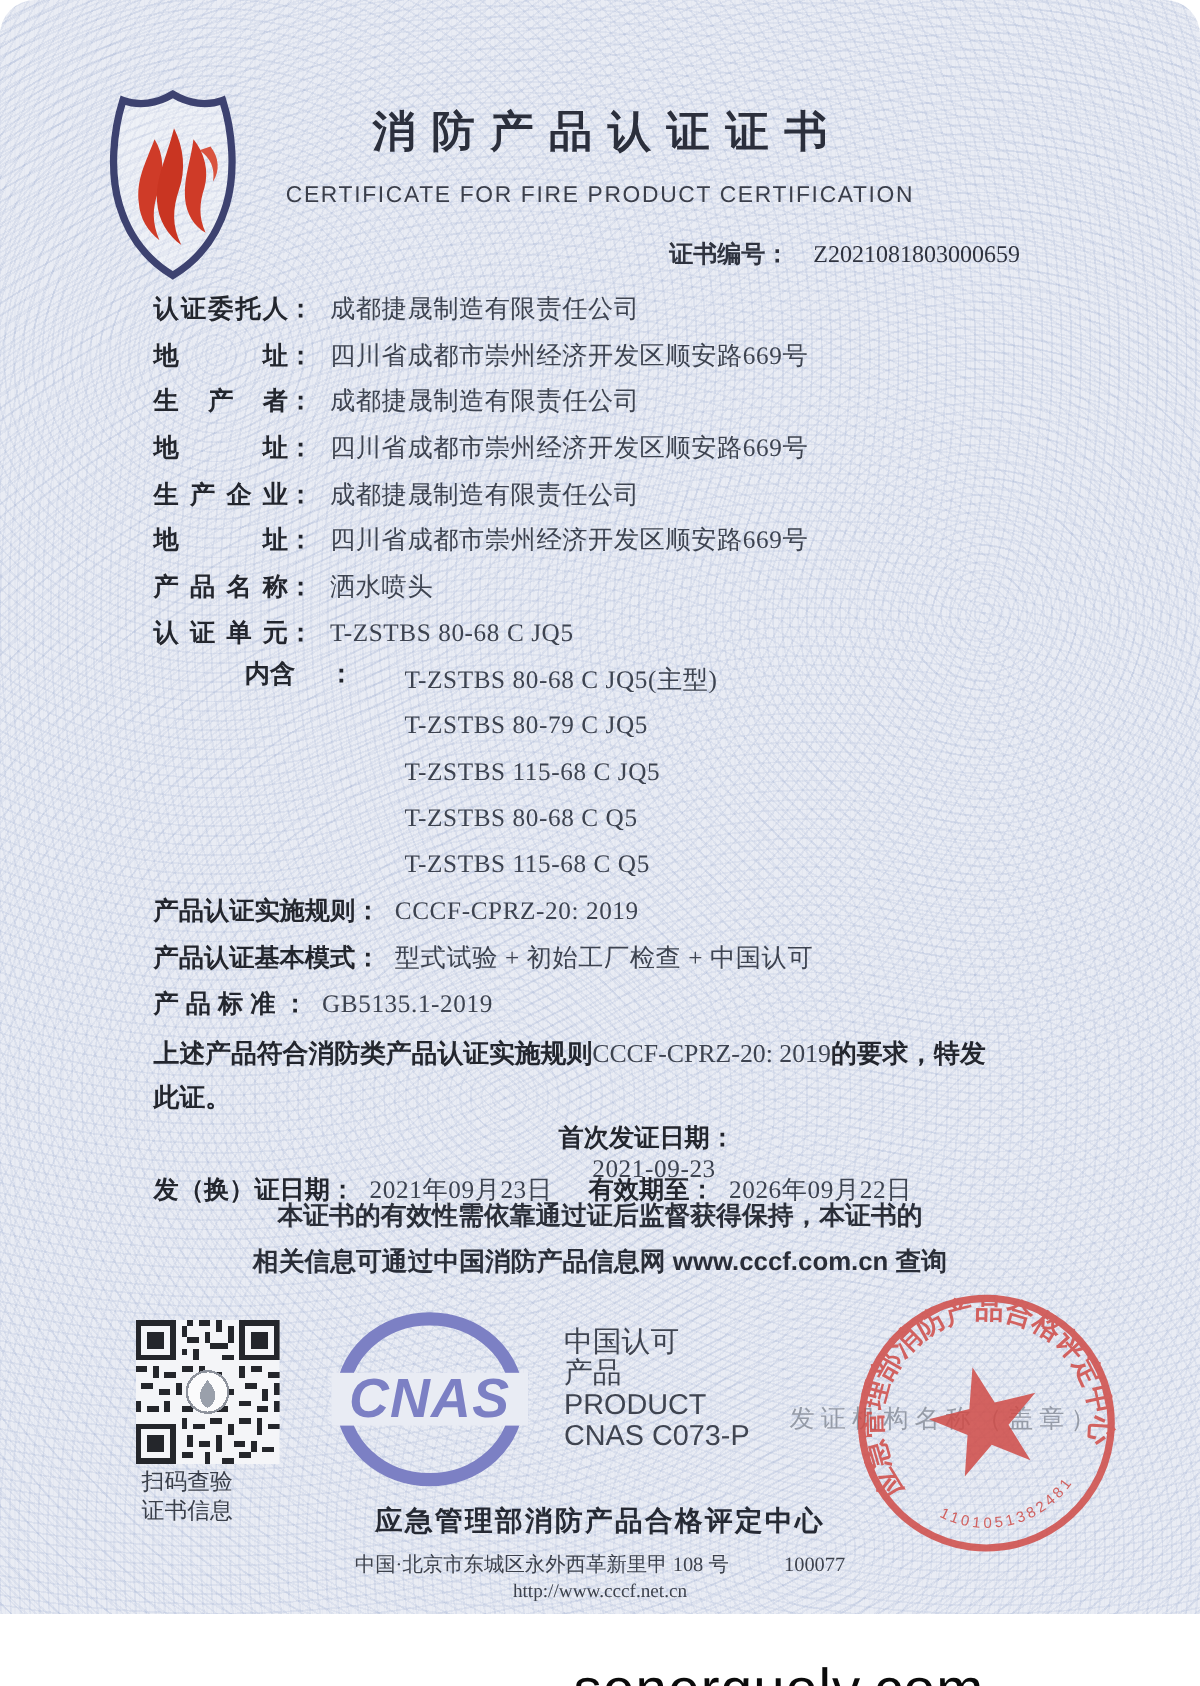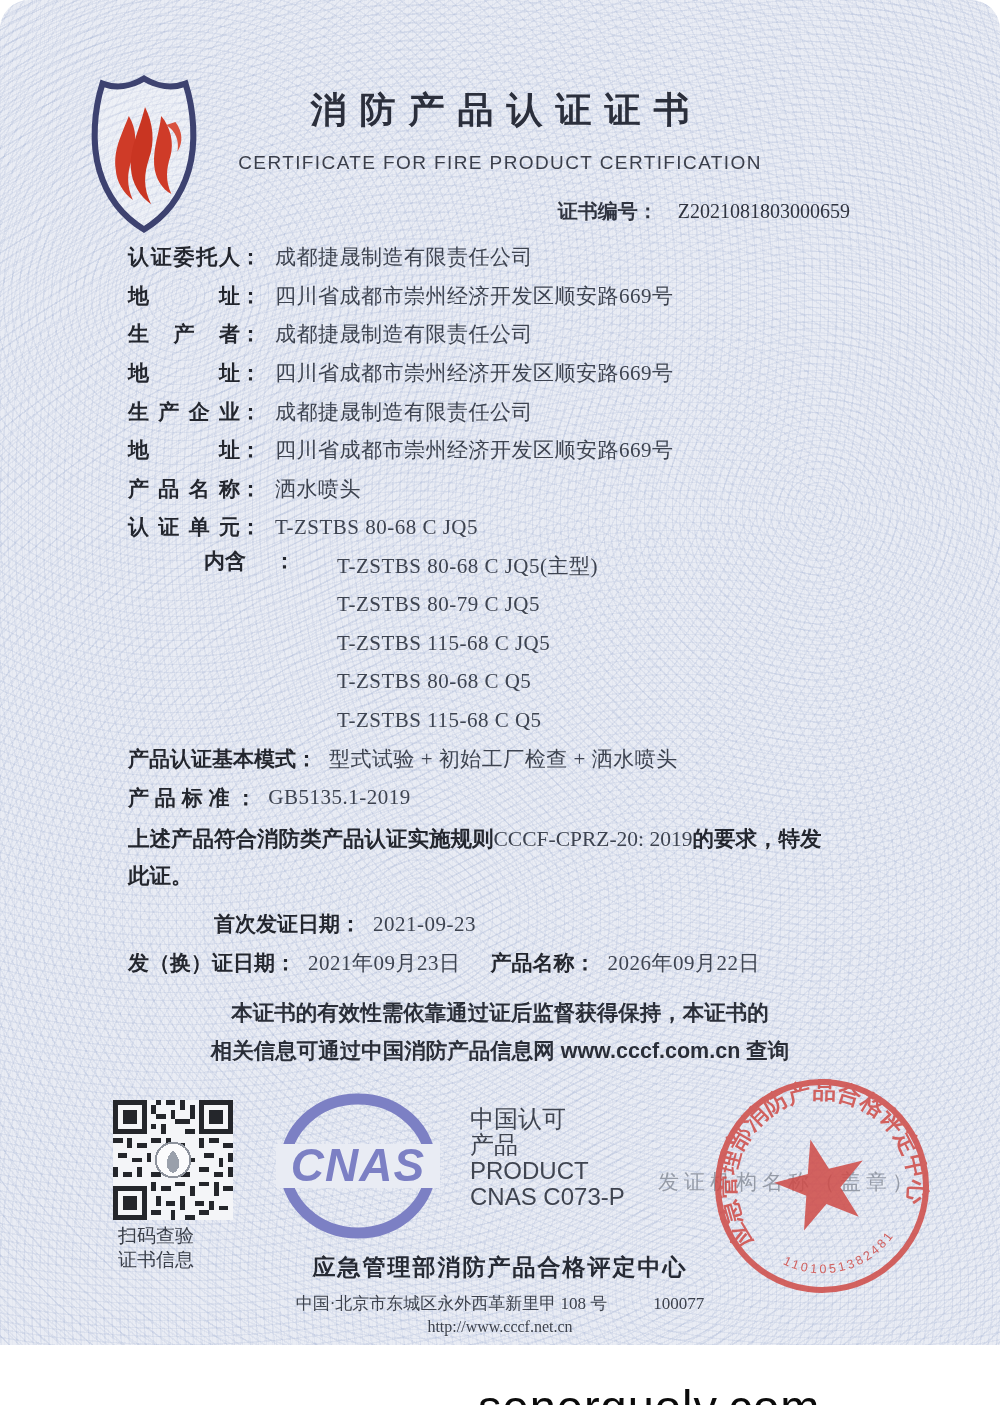--- a/index.html
+++ b/index.html
@@ -26,21 +26,21 @@
   .flab{font-weight:bold;width:112px;display:inline-block;text-align:justify;text-align-last:justify;flex:none;}
   .colon{font-weight:bold;margin-right:14px;}
   .fval{font-family:"Liberation Serif","DejaVu Serif",serif;color:#3d4350;letter-spacing:.5px;}
   .inner{display:flex;font-size:21px;gap:28px;}
   .inner-lab{width:118px;text-align:right;font-weight:bold;flex:none;}
   .inner-colon{font-weight:bold;margin-right:14px;}
   .models .row{height:38.6px;}
   .longlab{font-weight:bold;flex:none;margin-right:12px;}
   .statement{margin-top:4px;font-size:21.5px;font-weight:bold;line-height:37px;color:#23262e;}
   .statement .code{font-weight:normal;font-family:"Liberation Serif","DejaVu Serif",serif;color:#3d4350;}
-  .daterow1{margin-top:10px;padding-left:86px;}
+  .daterow1{padding-left:86px;flex-direction:column;}
   .daterow2{margin-top:0;align-items:center;}
   .gap{width:30px;flex:none;}
   .notice{position:absolute;left:0;right:0;top:994px;text-align:center;font-size:21.5px;font-weight:600;color:#2a2e38;line-height:38px;}
   .qr{position:absolute;left:113px;top:1100px;width:120px;height:120px;}
   .qr-caption{position:absolute;left:118px;top:1224px;font-size:19px;color:#3a3f4a;line-height:24px;}
   .cnas{position:absolute;left:276px;top:1090px;width:164px;height:152px;}
   .acc{position:absolute;left:470px;top:1106px;font-size:24px;color:#3f4450;line-height:26px;}
   .hint{position:absolute;left:658px;top:1168px;font-size:21px;color:#959ba7;letter-spacing:5px;white-space:nowrap;}
   .seal{position:absolute;left:700px;top:1064px;width:244px;height:244px;}
   .orgline{position:absolute;left:0;right:0;top:1252px;text-align:center;font-size:23px;font-weight:bold;color:#262a34;letter-spacing:2px;}
@@ -130,42 +130,46 @@
           <div class="row">
               <span class="fval">T-ZSTBS 80-68 C  Q5</span>
             </div>
           <div class="row">
               <span class="fval">T-ZSTBS 115-68 C  Q5</span>
             </div>
         </div>
       </div>
 
       <div class="row">
+          <span class="longlab">产品认证实施规则：</span>
+          <span class="fval">CCCF-CPRZ-20: 2019</span>
+        </div>
+      <div class="row">
           <span class="longlab">产品认证基本模式：</span>
-          <span class="fval">型式试验 + 初始工厂检查 + 洒水喷头</span>
+          <span class="fval">型式试验 + 初始工厂检查 + 中国认可</span>
         </div>
       <div class="row">
           <span class="longlab">产 品 标 准 ：</span>
           <span class="fval">GB5135.1-2019</span>
         </div>
 
       <div class="statement">
         <span>上述产品符合消防类产品认证实施规则</span><span class="code">CCCF-CPRZ-20: 2019</span><span>的要求，特发</span><br>
         <span>此证。</span>
       </div>
 
       <div class="row daterow1">
         <span class="longlab">首次发证日期：</span>
         <span class="fval">2021-09-23</span>
       </div>
       <div class="row daterow2">
         <span class="longlab">发（换）证日期：</span>
         <span class="fval">2021年09月23日</span>
         <span class="gap"></span>
-        <span class="longlab">产品名称：</span>
+        <span class="longlab">有效期至：</span>
         <span class="fval">2026年09月22日</span>
       </div>
     </div>
 
     <div class="notice">
       <div>本证书的有效性需依靠通过证后监督获得保持，本证书的</div>
       <div>相关信息可通过中国消防产品信息网 www.cccf.com.cn 查询</div>
     </div>
 
     <svg class="qr" viewBox="0 0 25 25" shape-rendering="crispEdges">

